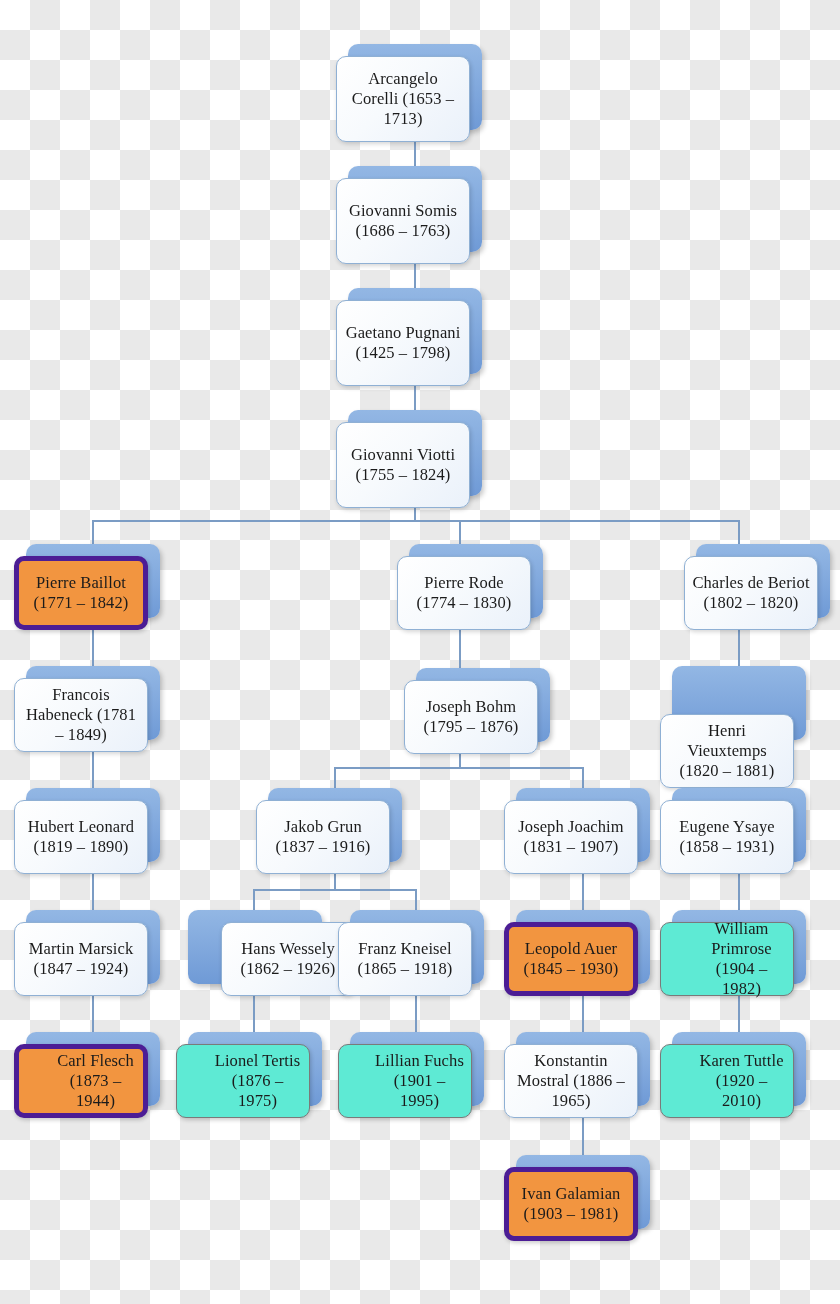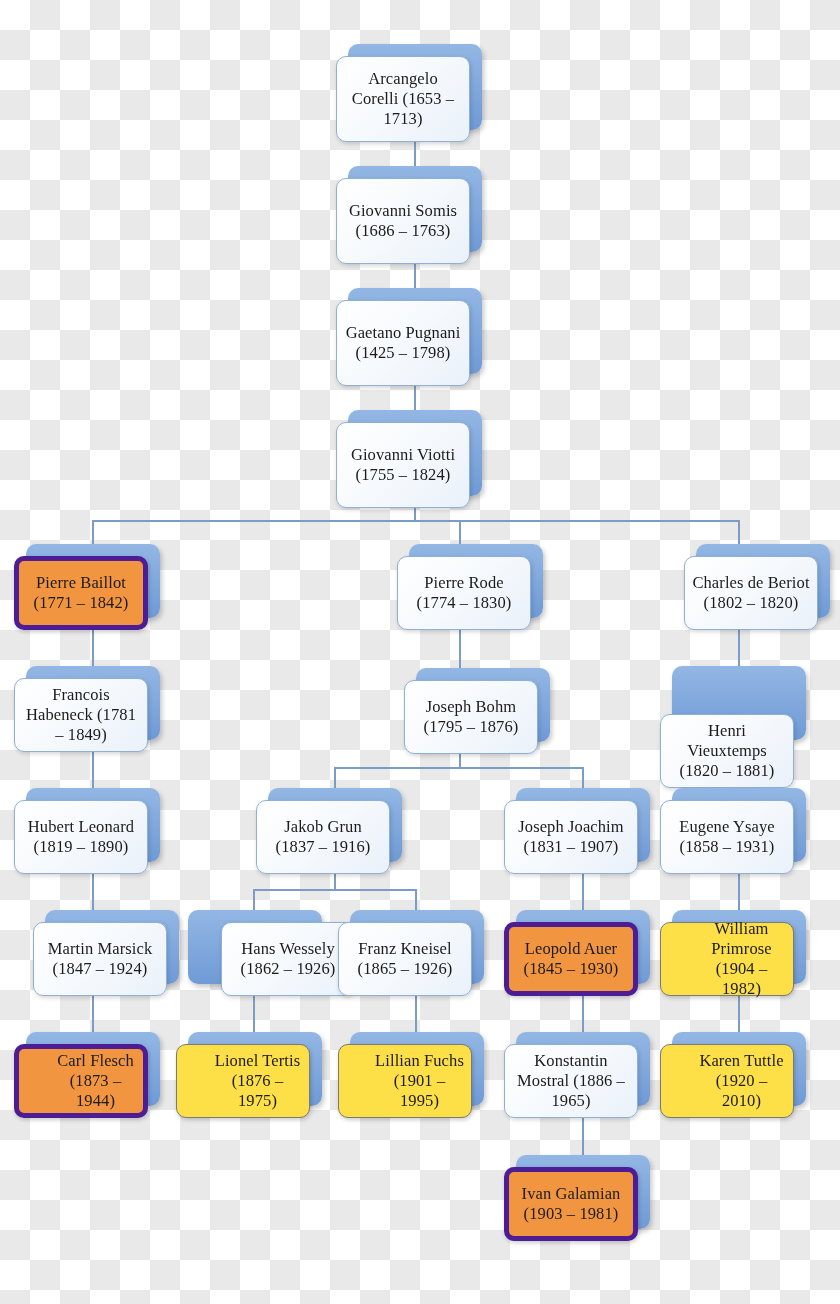--- a/index.html
+++ b/index.html
@@ -75,21 +75,21 @@
     background: linear-gradient(135deg, #ffffff 0%, #f7fafd 45%, #eaf1fa 100%);
     border: 1px solid #8fb0d4;
     box-shadow: 1px 2px 4px rgba(0,0,0,0.16);
   }
   .node.orange .card {
     background: #f29540;
     border: 5px solid #4c1d95;
     box-shadow: 1px 2px 4px rgba(0,0,0,0.20);
   }
   .node.green .card {
-    background: #fde047;
+    background: #5eead4;
     border: 1px solid #7a7a7a;
     box-shadow: 1px 2px 4px rgba(0,0,0,0.20);
     padding-left: 36px;
   }
   .node .card span { display: block; }
 </style>
 </head>
 <body>
 
 <div id="chart">
@@ -203,36 +203,36 @@
         <div class="card" style="left: -12px; top: 12px;">
           <span>Joseph Joachim (1831 – 1907)</span>
         </div>
       </div>
       <div class="node white" style="left: 672px; top: 788px; width: 134px; height: 74px;">
         <div class="shadowbox"></div>
         <div class="card" style="left: -12px; top: 12px;">
           <span>Eugene Ysaye (1858 – 1931)</span>
         </div>
       </div>
-      <div class="node white" style="left: 26px; top: 910px; width: 134px; height: 74px; margin-left: 19px;">
+      <div class="node white" style="left: 26px; top: 910px; width: 134px; height: 74px;">
         <div class="shadowbox"></div>
         <div class="card" style="left: -12px; top: 12px;">
           <span>Martin Marsick (1847 – 1924)</span>
         </div>
       </div>
       <div class="node white" style="left: 188px; top: 910px; width: 134px; height: 74px;">
         <div class="shadowbox"></div>
         <div class="card" style="left: -12px; top: 12px; margin-left: 45px;">
           <span>Hans Wessely (1862 – 1926)</span>
         </div>
       </div>
       <div class="node white" style="left: 350px; top: 910px; width: 134px; height: 74px;">
         <div class="shadowbox"></div>
         <div class="card" style="left: -12px; top: 12px;">
-          <span>Franz Kneisel (1865 – 1926)</span>
+          <span>Franz Kneisel (1865 – 1918)</span>
         </div>
       </div>
       <div class="node orange" style="left: 516px; top: 910px; width: 134px; height: 74px;">
         <div class="shadowbox"></div>
         <div class="card" style="left: -12px; top: 12px;">
           <span>Leopold Auer (1845 – 1930)</span>
         </div>
       </div>
       <div class="node green" style="left: 672px; top: 910px; width: 134px; height: 74px;">
         <div class="shadowbox"></div>

